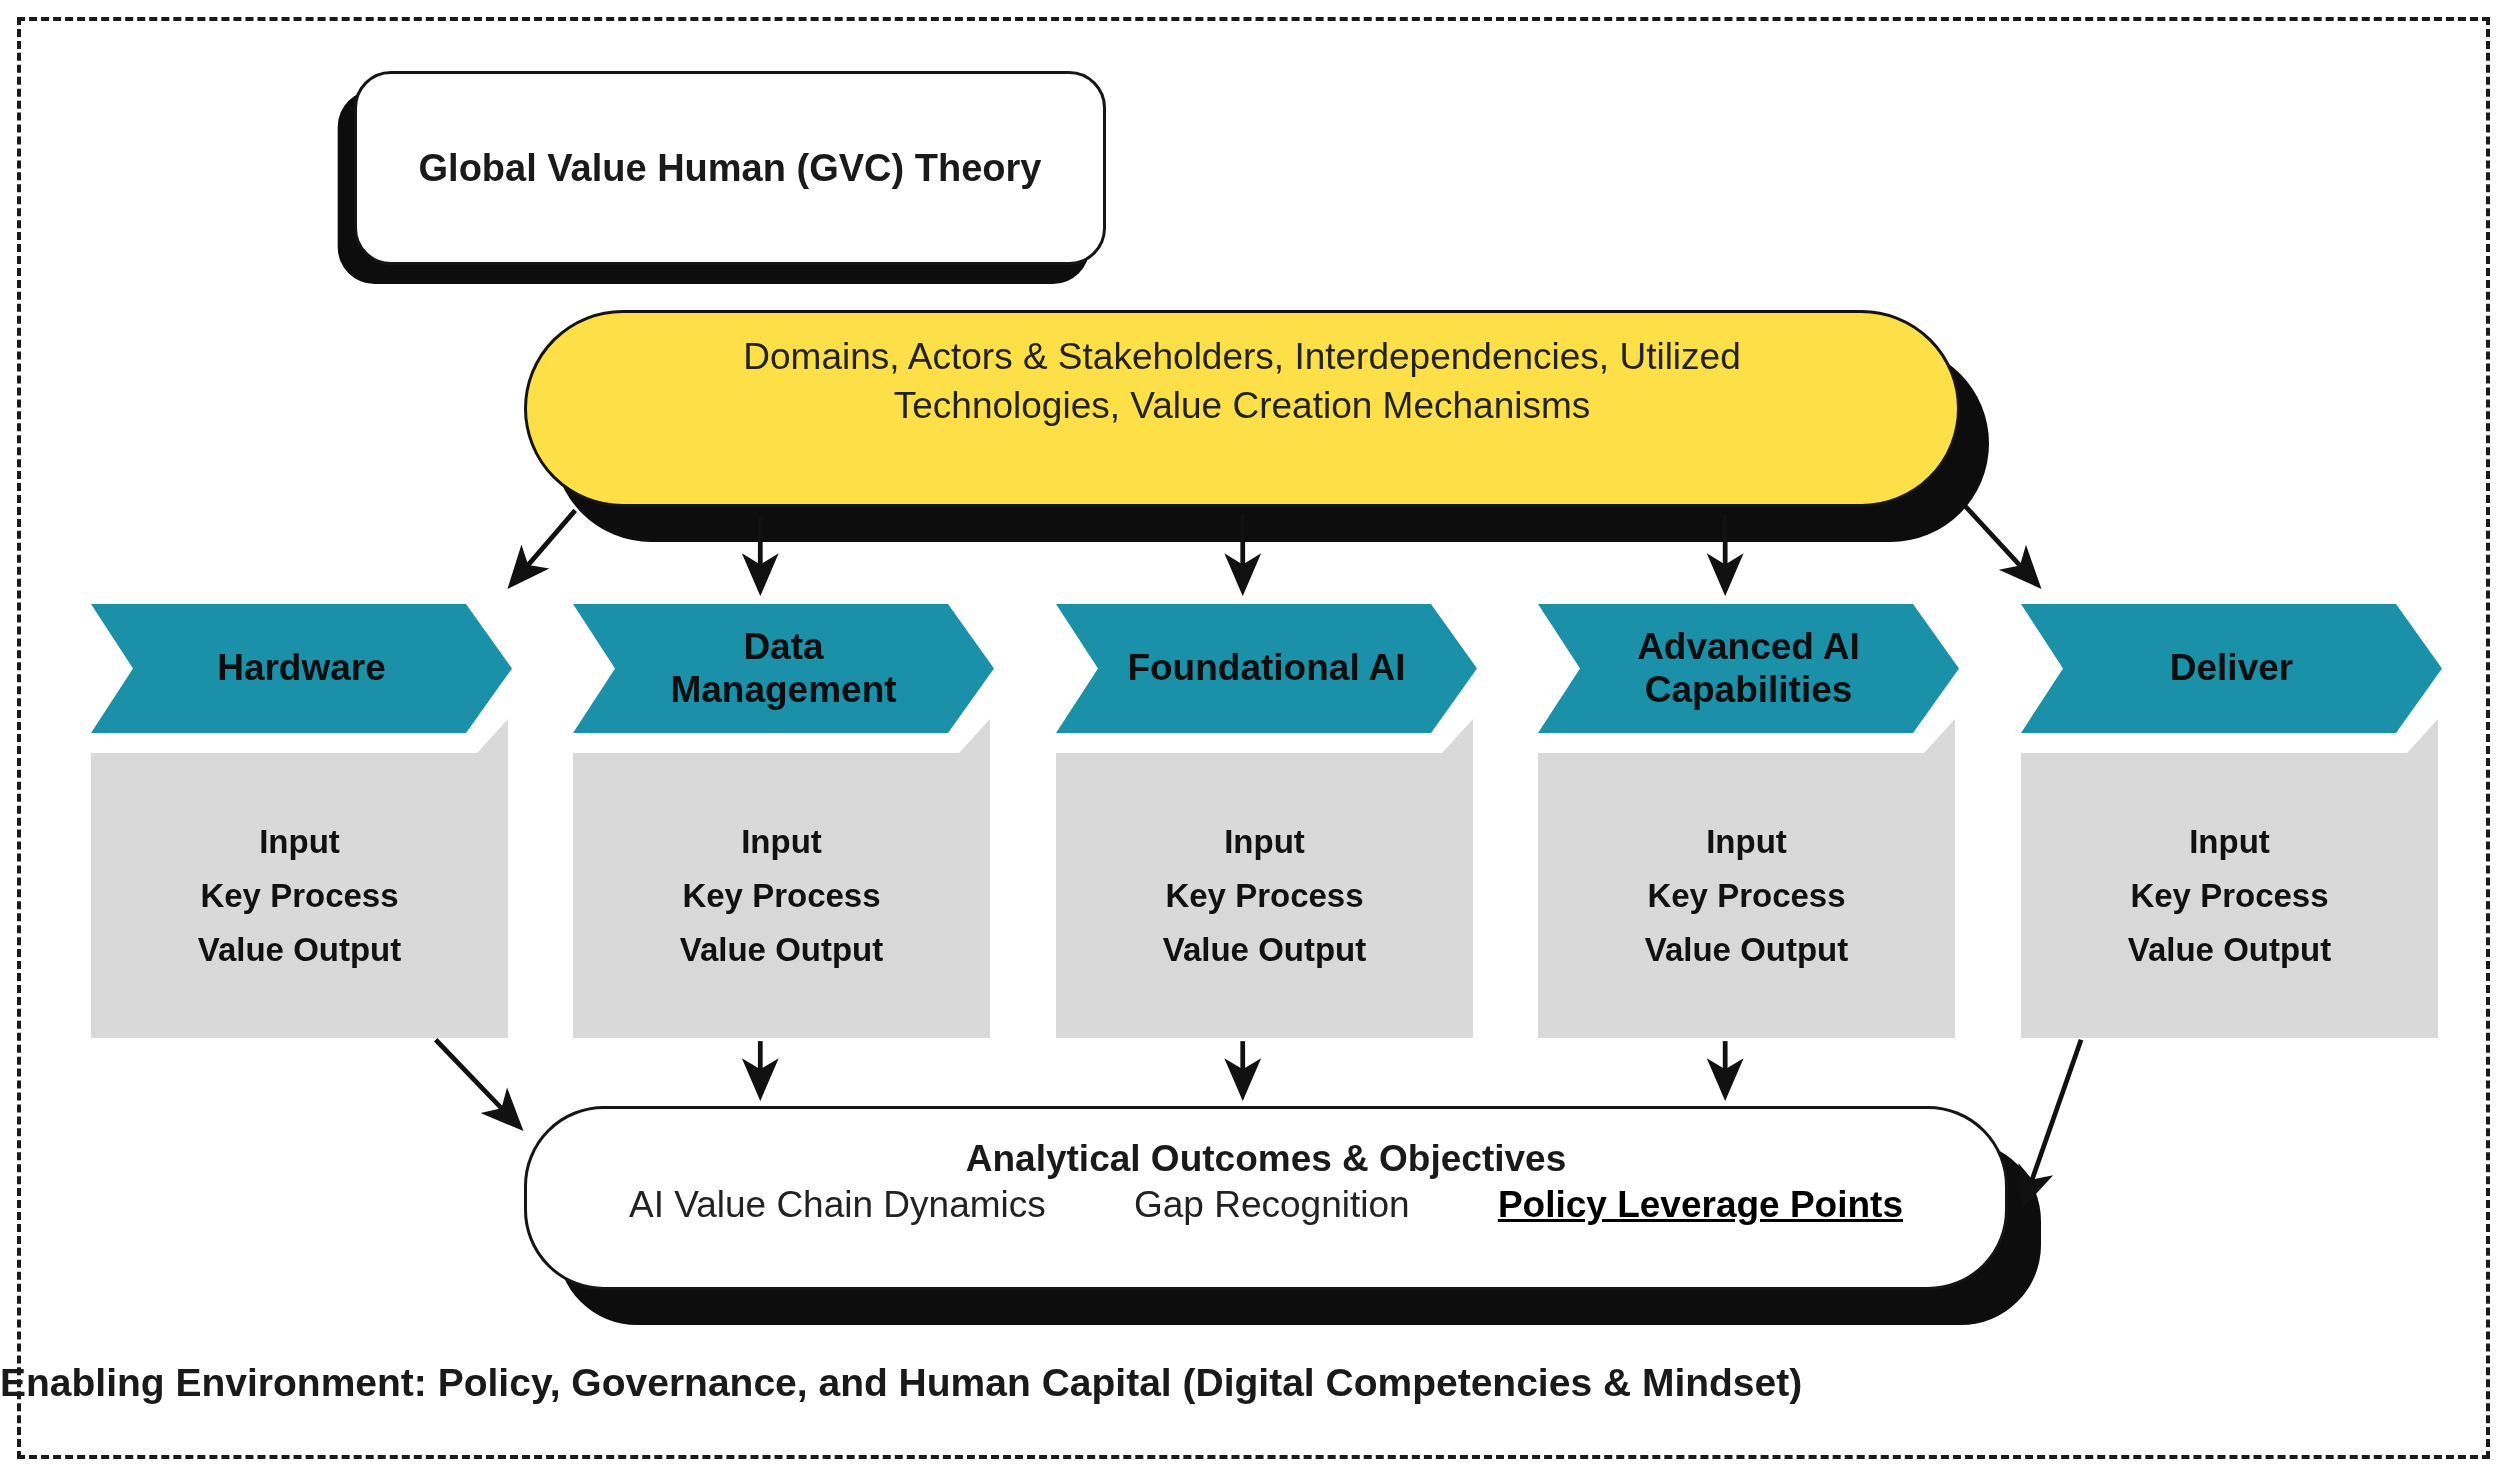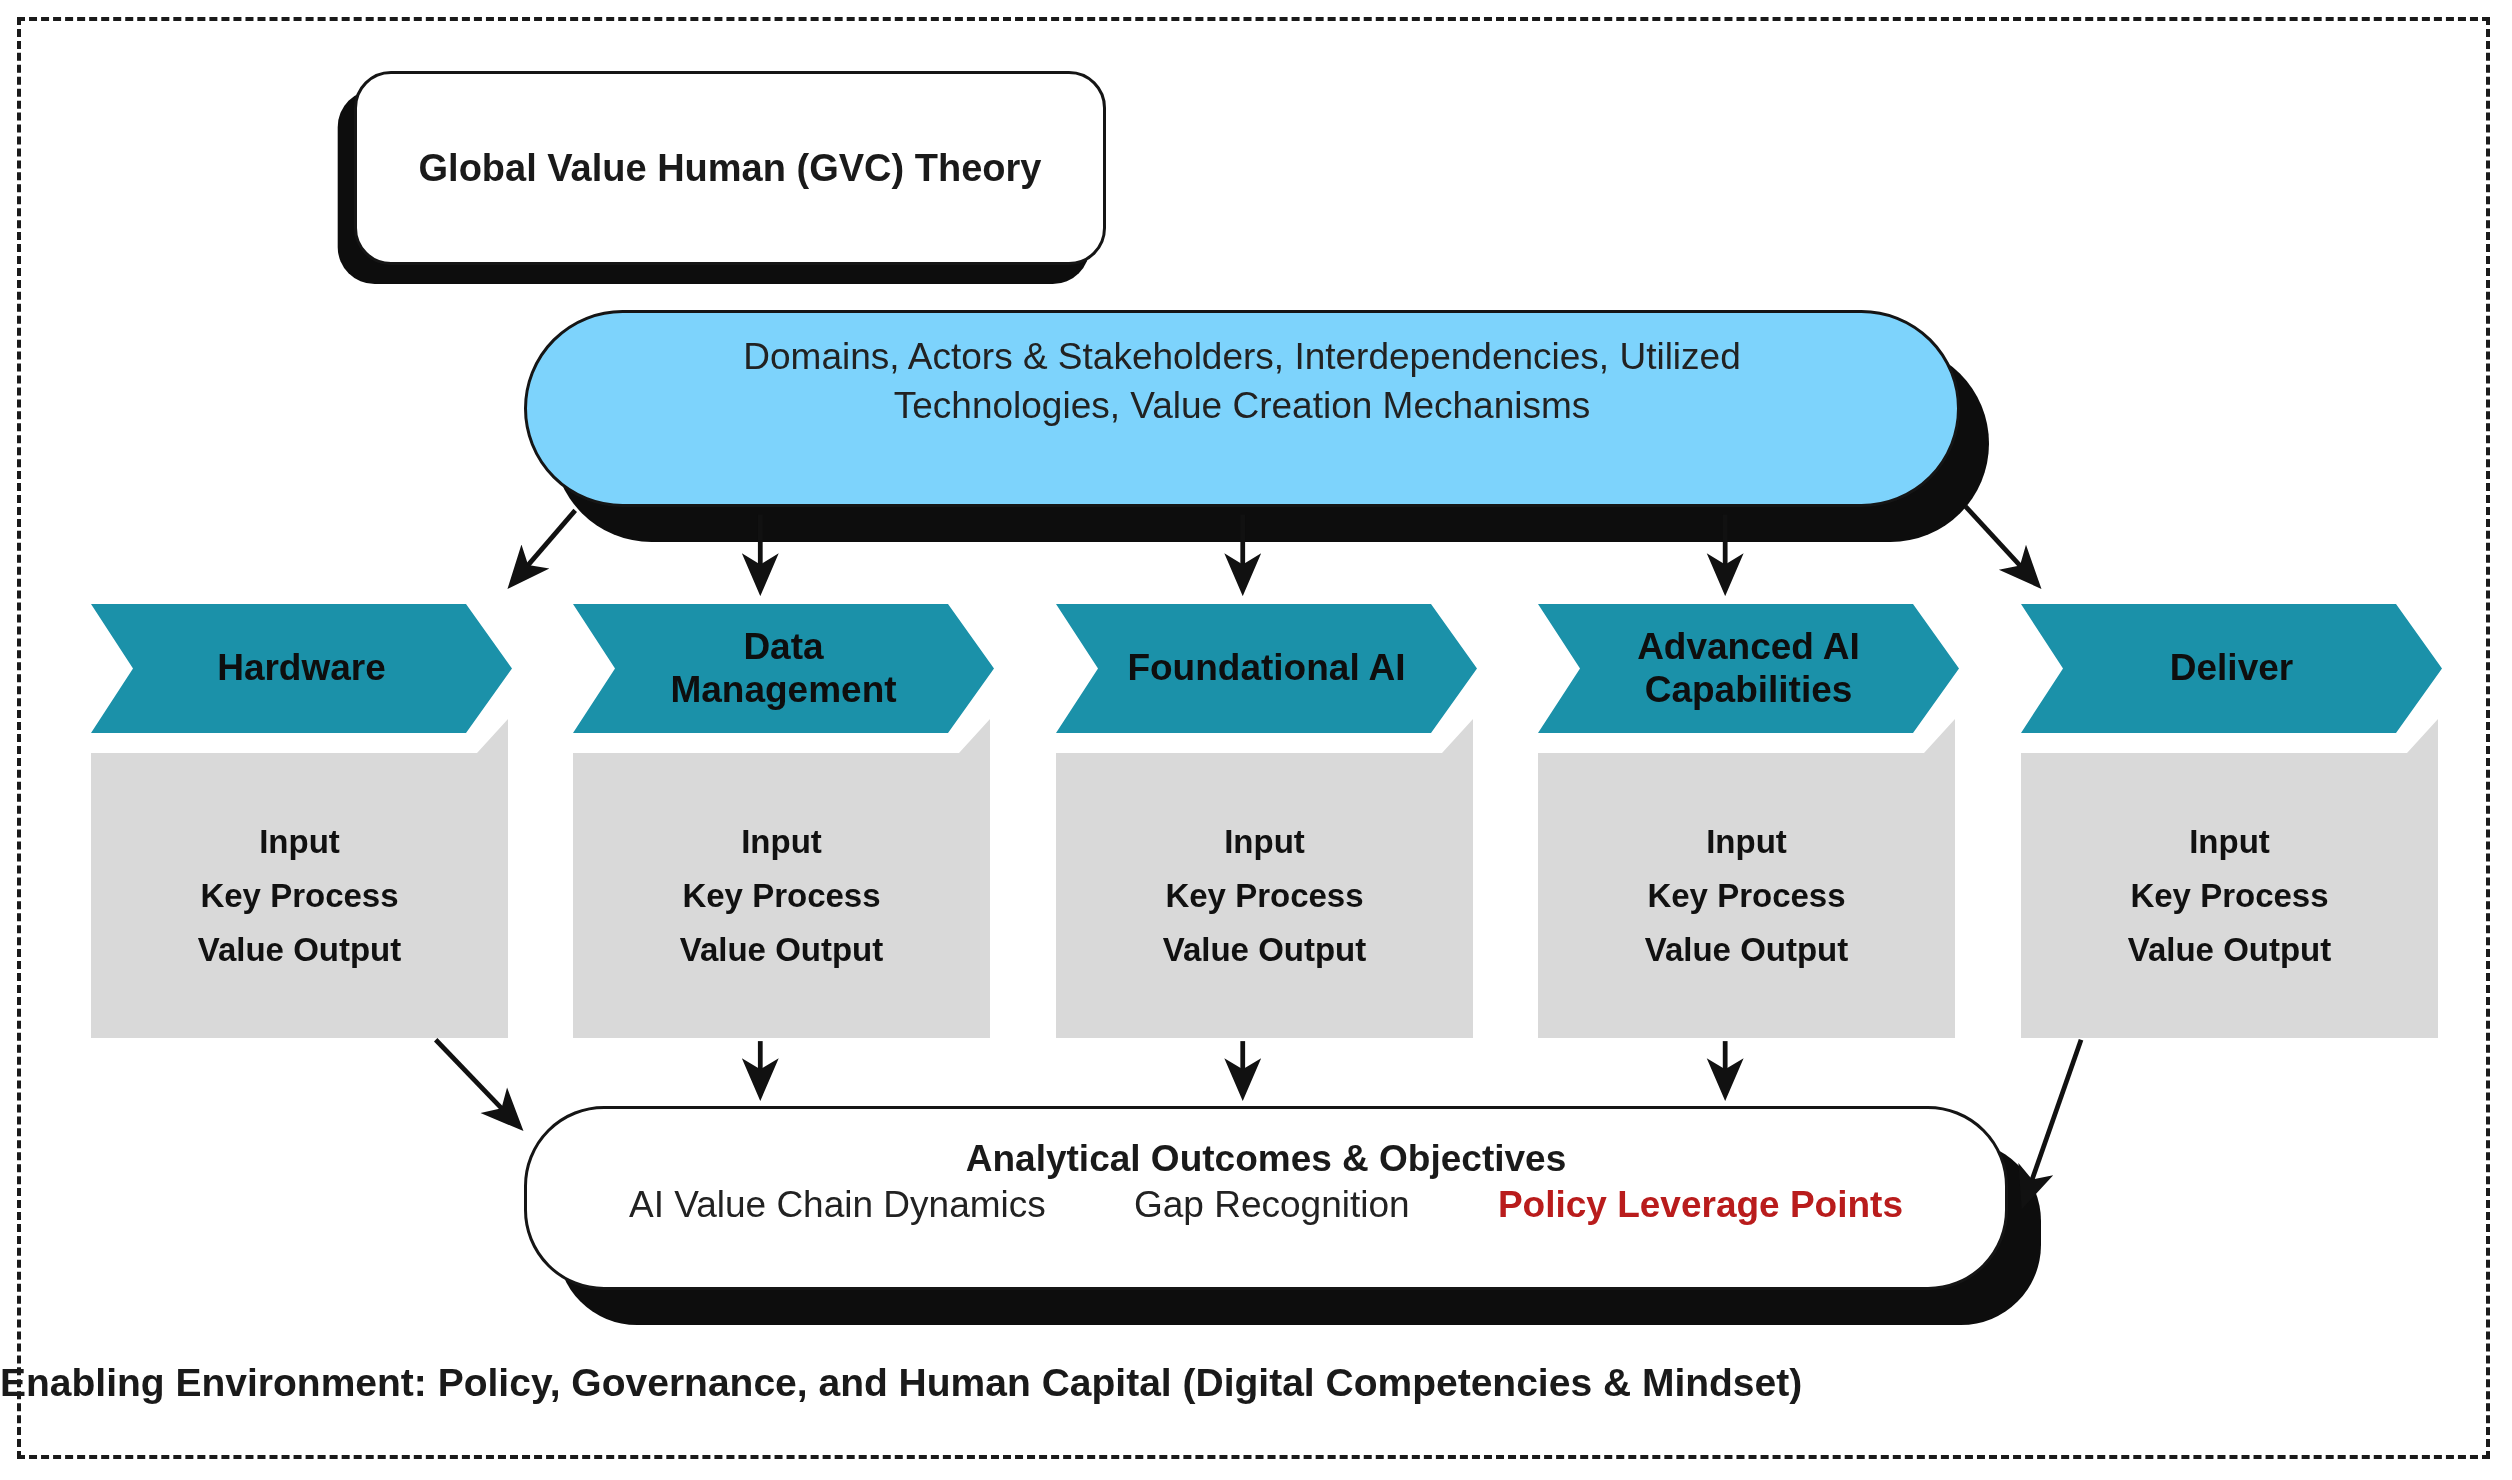--- a/index.html
+++ b/index.html
@@ -17,21 +17,21 @@
     border:3.4px solid #151515;border-radius:37px;box-sizing:border-box;
     box-shadow:-16.3px 19px 0 #0d0d0d;
     display:flex;align-items:center;justify-content:center;
     font-weight:bold;font-size:38px;text-align:center;
   }
   .tbox.gvc{left:354px;width:752px;}
   .tbox.porter{left:1406px;width:721px;}
   
   .pill{
     position:absolute;left:524px;top:310px;width:1436px;height:197px;
-    background:#7dd3fc;border:3.4px solid #151515;border-radius:99px;box-sizing:border-box;
+    background:#fde047;border:3.4px solid #151515;border-radius:99px;box-sizing:border-box;
     box-shadow:29px 35px 0 #0d0d0d;
     display:flex;align-items:center;justify-content:center;text-align:center;
     font-size:37px;line-height:1.32;color:#222222;
     padding:0 123px 54px 123px;
   }
   
   .chev{
     position:absolute;top:604px;width:421px;height:129px;background:#1B91A9;
     clip-path:polygon(0 0, calc(100% - 46px) 0, 100% 50%, calc(100% - 46px) 100%, 0 100%, 42px 50%);
     display:flex;align-items:center;justify-content:center;
@@ -51,21 +51,21 @@
   
   .bbox{
     position:absolute;left:524px;top:1106px;width:1484px;height:184px;
     background:#ffffff;border:3.4px solid #151515;border-radius:80px;box-sizing:border-box;
     box-shadow:33px 35px 0 #0d0d0d;
     display:flex;flex-direction:column;align-items:center;justify-content:center;
     gap:4px;padding:0 102px 33px 102px;
   }
   .bbox .btitle{font-weight:bold;font-size:37px;}
   .brow{display:flex;width:100%;justify-content:space-between;align-items:baseline;font-size:37px;color:#222222;}
-  .brow .hl{color:#b91c1c;font-weight:bold;}
+  .brow .hl{color:#000000;font-weight:bold;text-decoration:underline;}
   
   .caption{
     position:absolute;left:0;top:1361px;width:100%;text-align:left;
     font-weight:bold;font-size:39px;
   }
   svg.arrows{position:absolute;left:0;top:0;pointer-events:none;}
   svg.arrows line{stroke:#111111;stroke-width:7;}
 </style>
 </head>
 <body>

